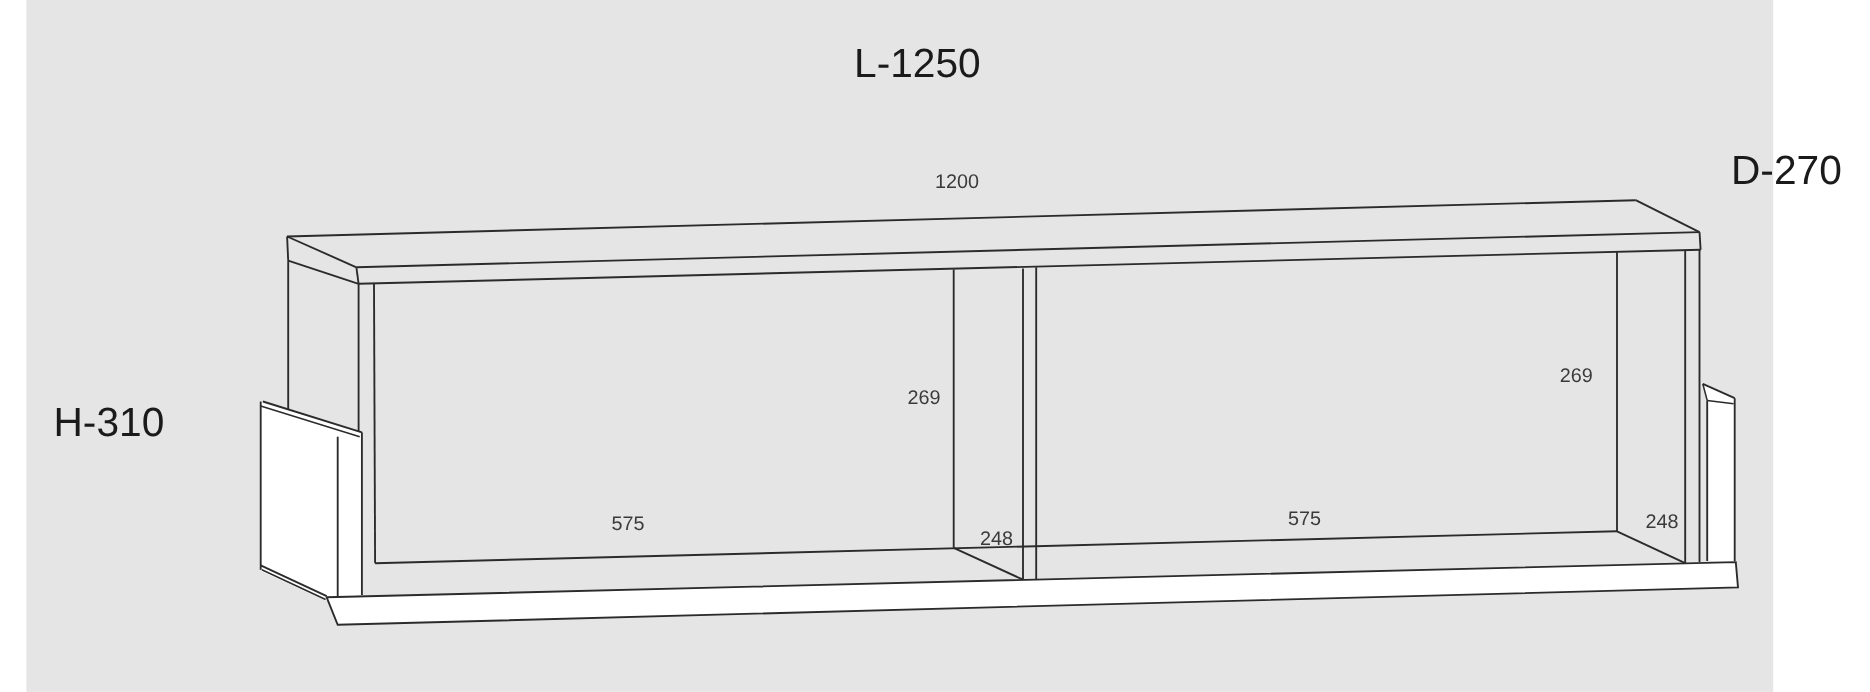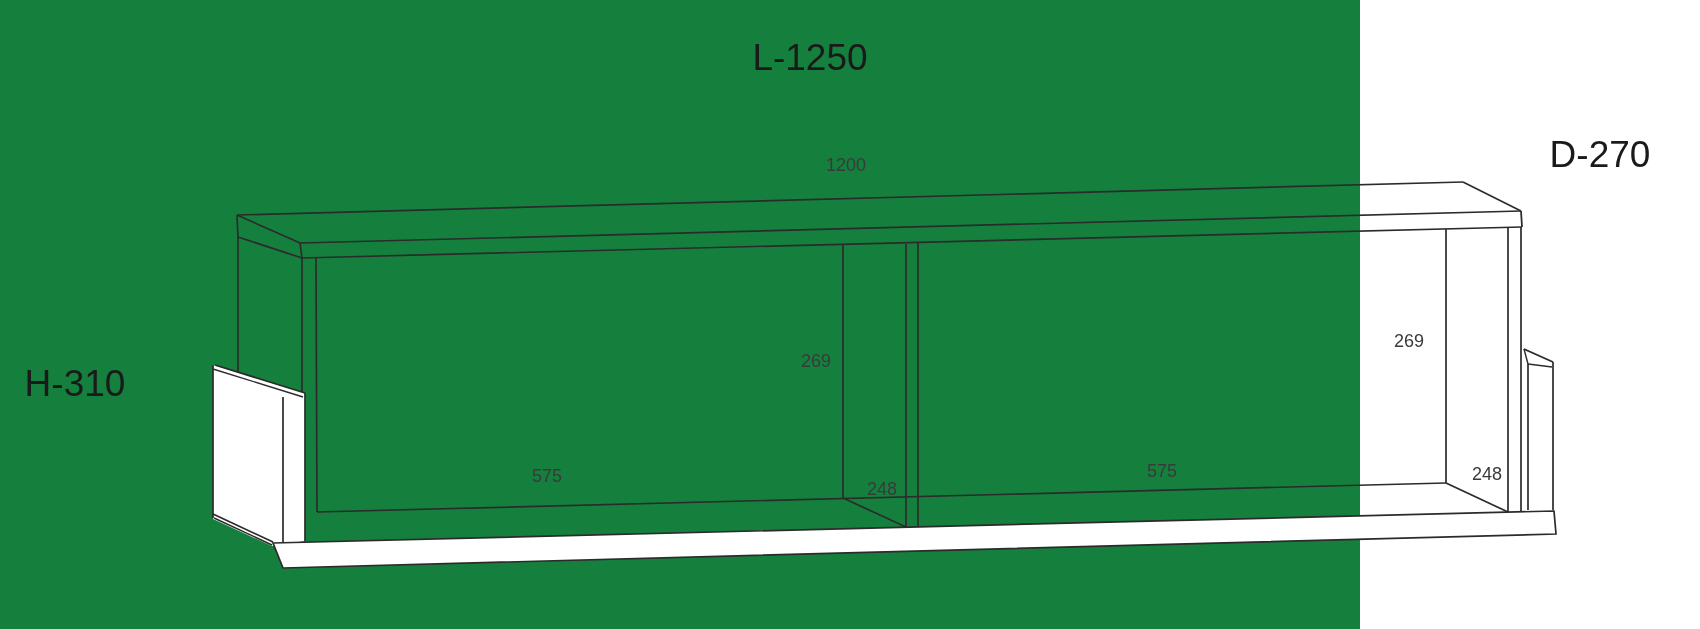--- a/index.html
+++ b/index.html
@@ -6,23 +6,24 @@
     margin: 0;
     padding: 0;
     background: #ffffff;
     width: 1700px;
     height: 629px;
     overflow: hidden;
     font-family: "Liberation Sans", sans-serif;
   }
   .canvas-wrap {
     position: relative;
-    width: 1360px;
+    width: 1588px;
     height: 629px;
-    background: #15803d;
+    background: #e5e5e5;
+    margin-left: 24px;
   }
   svg { display: block; }
   .edge {
     stroke: #2b2b2b;
     stroke-width: 1.7;
     fill: none;
   }
   .edge-thin {
     stroke: #2b2b2b;
     stroke-width: 1.4;

